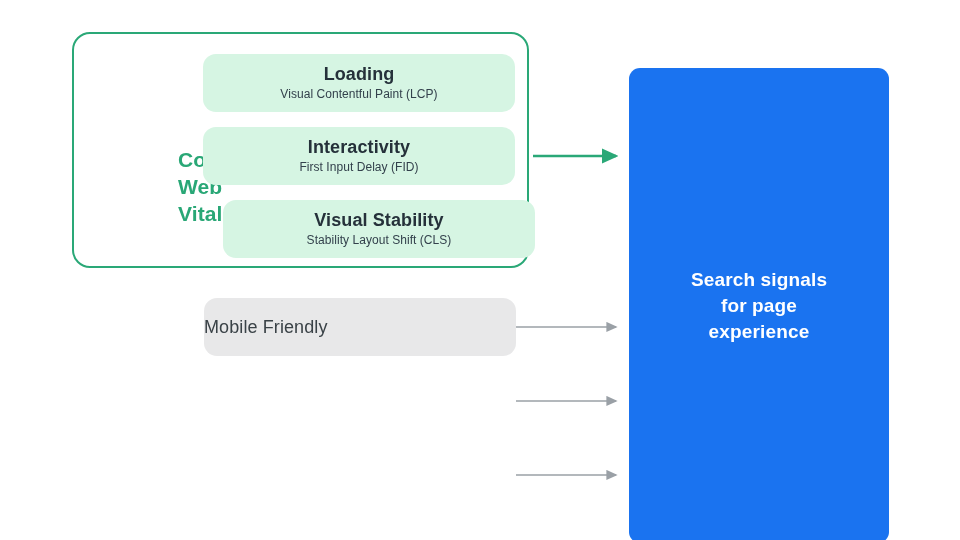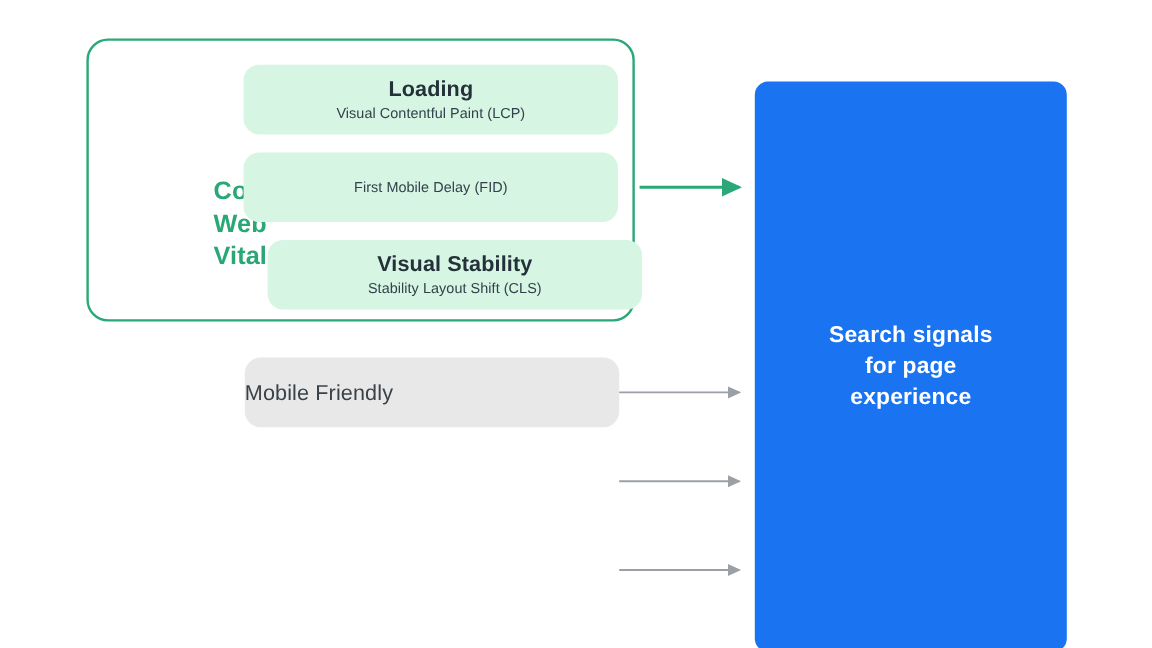--- a/index.html
+++ b/index.html
@@ -152,21 +152,22 @@
       <span>Vitals</span>
     </div>
   </div>
 
   <div class="metric-card m0">
     <div class="metric-title">Loading</div>
     <div class="metric-sub">Visual Contentful Paint (LCP)</div>
   </div>
 
   <div class="metric-card m1">
-    <div class="metric-sub">First Mobile Delay (FID)</div>
+    <div class="metric-title">Interactivity</div>
+    <div class="metric-sub">First Input Delay (FID)</div>
   </div>
 
   <div class="metric-card m2">
     <div class="metric-title">Visual Stability</div>
     <div class="metric-sub">Stability Layout Shift (CLS)</div>
   </div>
 
   <div class="signal-card s0">
     <div class="signal-label">Mobile Friendly</div>
   </div>

